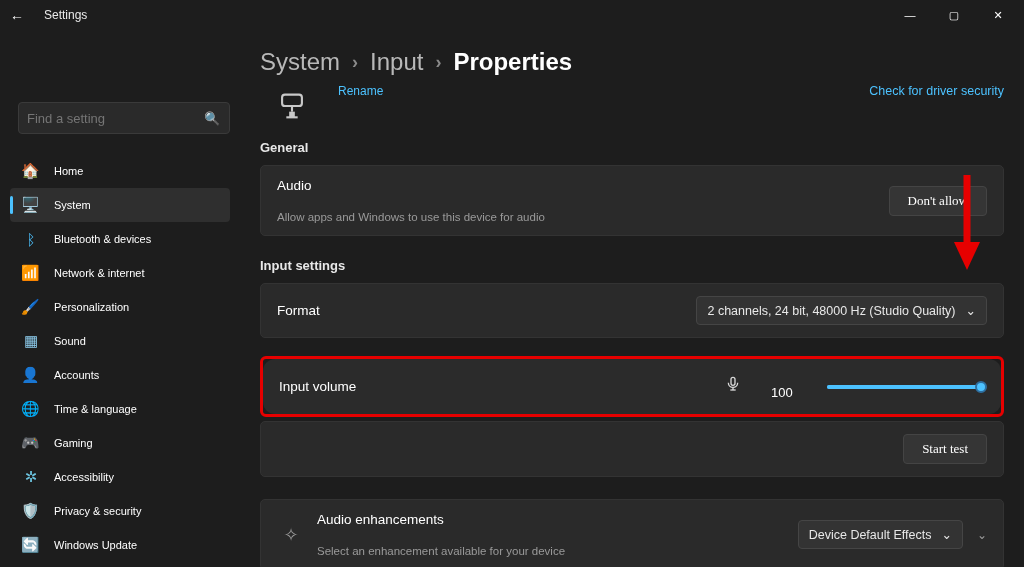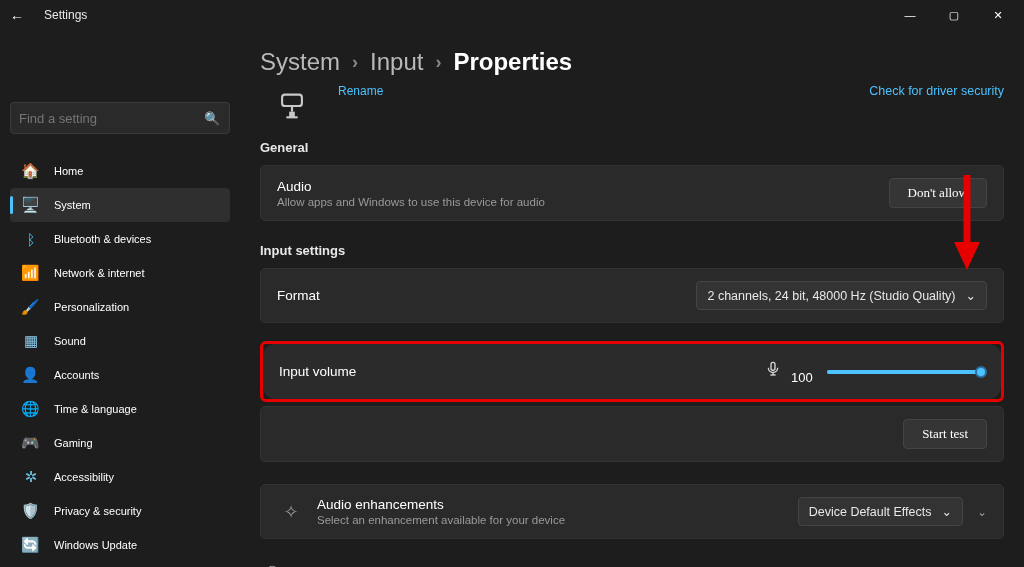--- a/index.html
+++ b/index.html
@@ -15,21 +15,21 @@
 
   
   .main { display: flex; width: 100%; height: calc(100% - 30px); }
   .sidebar { width: 240px; flex-shrink: 0; padding: 0 10px; }
   .content { flex: 1; padding: 0 20px 0 20px; overflow: hidden; }
 
   
   .account-space { height: 72px; }
 
   
-  .search { display: flex; align-items: center; background: #2a2a2a; border: 1px solid #3a3a3a; border-radius: 4px; height: 32px; padding: 0 8px; }
+  .search { display: flex; align-items: center; background: #2a2a2a; border: 1px solid #3a3a3a; border-radius: 4px; height: 32px; padding: 0 8px; margin-left: 8px; }
   .search input { flex: 1; background: transparent; border: none; outline: none; color: #d0d0d0; font-size: 13px; }
   .search .sicon { color: #c0c0c0; font-size: 13px; }
 
   
   .nav { margin-top: 20px; }
   .nav-item { display: flex; align-items: center; height: 34px; border-radius: 4px; padding: 0 10px; cursor: pointer; position: relative; color: #ffffff; }
   .nav-item.active { background: #2f2f2f; }
   .nav-item.active::before { content: ""; position: absolute; left: 0; top: 8px; bottom: 8px; width: 3px; background: #4cc2ff; border-radius: 2px; }
   .nav-item .icon { width: 22px; font-size: 15px; text-align: center; margin-right: 12px; }
   .nav-item .label { font-size: 11px; }
@@ -45,28 +45,28 @@
   .rename { color: #4cc2ff; font-size: 12px; margin-left: 24px; }
   .driverlink { margin-left: auto; color: #4cc2ff; font-size: 12.5px; }
 
   
   .section-h { font-size: 13px; font-weight: 600; margin-top: 12px; margin-bottom: 10px; color: #e8e8e8; }
 
   
   .card { background: #2a2a2a; border: 1px solid #333; border-radius: 5px; padding: 12px 16px; display: flex; align-items: center; }
   .card + .card { margin-top: 4px; }
   .card .title { font-size: 13.5px; color: #ffffff; }
-  .card .desc { font-size: 11.5px; color: #9a9a9a; margin-top: 2px; }
+  .card .desc { font-size: 11.5px; color: #9a9a9a; margin-top: 18px; }
   .card .spacer { flex: 1; }
   .btn { background: #353535; border: 1px solid #444; border-radius: 4px; padding: 6px 18px; font-size: 13px; color: #fff; cursor: pointer; font-family: Liberation Serif, serif; }
   .dropdown { background: #333333; border: 1px solid #454545; border-radius: 4px; padding: 6px 10px; font-size: 12.5px; color: #e8e8e8; display: flex; align-items: center; gap: 10px; cursor: pointer; }
 
   
   .highlight-wrap { border: 3px solid #e60000; border-radius: 6px; margin-top: 18px; padding: 0; }
-  .highlight-wrap .card { border: none; background: #2b2b2b; border-radius: 12px; padding: 14px 16px; }
+  .highlight-wrap .card { border: none; background: #2b2b2b; border-radius: 12px; padding: 14px 16px; gap: 20px; }
 
   .mic-icon { font-size: 17px; color: #d8d8d8; margin-right: 10px; }
   .vol-num { font-size: 13px; color: #ffffff; margin-right: 10px; min-width: 26px; margin-top: 12px; }
   .slider { width: 158px; height: 14px; position: relative; }
   .slider .track { position: absolute; top: 5px; left: 0; right: 0; height: 4px; background: #3c8fce; border-radius: 2px; }
   .slider .fill  { position: absolute; top: 5px; left: 0; width: 100%; height: 4px; background: #4cc2ff; border-radius: 2px; }
   .slider .thumb { position: absolute; right: -2px; top: 1px; width: 12px; height: 12px; background: #4cc2ff; border: 2px solid #2e6fa0; border-radius: 50%; }
 
   .card .lead-icon { width: 28px; font-size: 18px; color: #9c9c9c; margin-right: 12px; text-align: center; }
 

